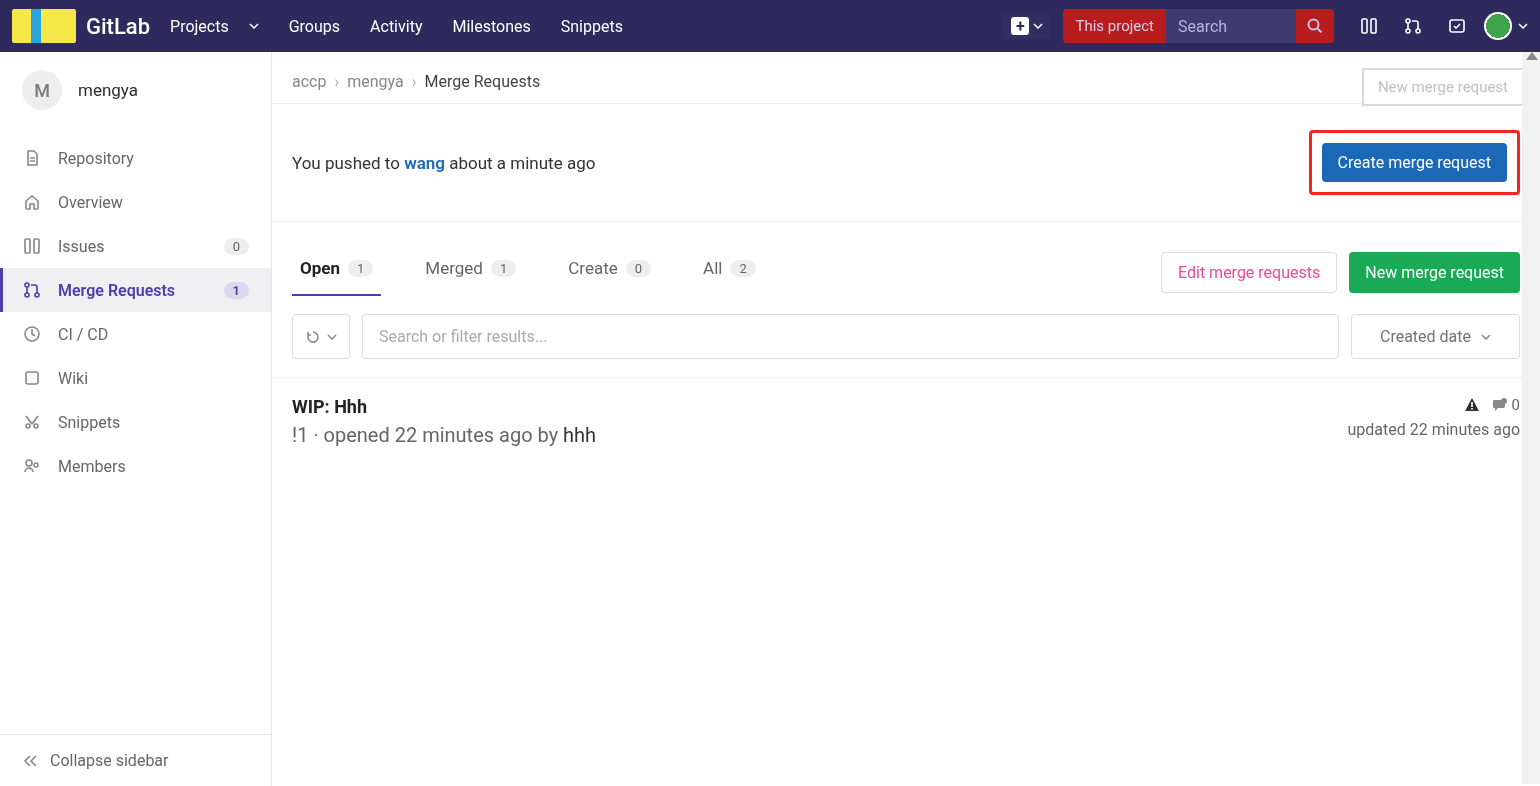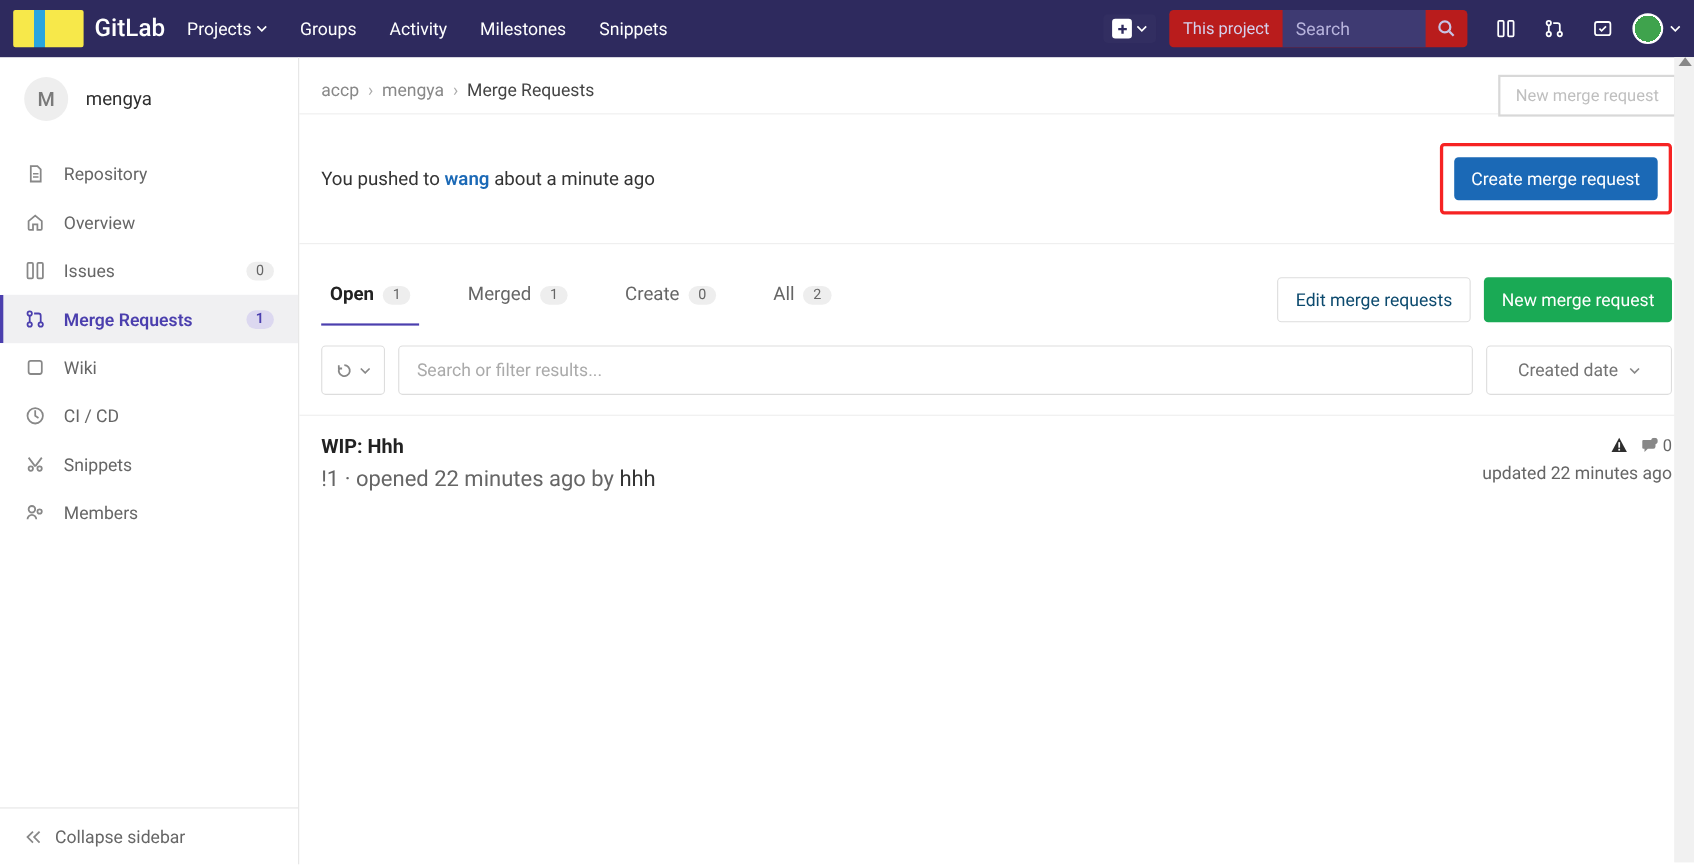--- a/index.html
+++ b/index.html
@@ -3,21 +3,21 @@
 <meta charset="utf-8">
 <style>
 * { margin: 0; padding: 0; box-sizing: border-box; font-family: -apple-system, BlinkMacSystemFont, "Segoe UI", Roboto, Arial, sans-serif; }
 body { background: #fff; color: #2e2e2e; height: 786px; width: 1540px; overflow: hidden; position: relative; }
 
 .topbar { background: #2e2a5e; height: 52px; display: flex; align-items: center; padding: 0 12px; color: #fff; }
 .logo-block { display: flex; align-items: center; gap: 10px; margin-right: 20px; }
 .logo-img { width: 64px; height: 34px; background: linear-gradient(90deg,#f7e84a 0%,#f7e84a 30%,#2aa5de 30%,#2aa5de 45%,#f7e84a 45%,#f7e84a 100%); border-radius: 2px; position: relative; }
 .brand { font-size: 22px; font-weight: 500; text-align: right; }
 .topnav { display: flex; gap: 30px; font-size: 16px; }
-.topnav-item { cursor: pointer; display: flex; align-items: center; gap: 4px; }
+.topnav-item { cursor: pointer; display: flex; align-items: center; gap: 20px; }
 .spacer { flex: 1; }
 .plus-btn { display: flex; align-items: center; gap: 4px; background: #322e61; padding: 4px 8px; border-radius: 4px; margin-right: 12px; cursor: pointer; }
 .plus-square { background: #fff; color: #2e2a5e; width: 18px; height: 18px; border-radius: 3px; display: flex; align-items: center; justify-content: center; font-weight: bold; font-size: 16px; }
 .search-wrap { display: flex; align-items: center; background: #b91c1c; border-radius: 4px; overflow: hidden; height: 34px; }
 .search-scope { padding: 0 12px; font-size: 15px; color: #d5d2ed; }
 .search-input { background: #3e3a72; border: none; outline: none; color: #fff; padding: 0 12px; height: 34px; width: 130px; font-size: 16px; }
 .search-input::placeholder { color: #b8b4dd; }
 .search-btn { padding: 0 10px; cursor: pointer; }
 .topicons { display: flex; gap: 26px; margin-left: 26px; align-items: center; }
 .topicon { cursor: pointer; }
@@ -48,21 +48,21 @@
 .pushbar .branch { color: #1b69b6; font-weight: 600; }
 .pushbar .hl { border: 3px solid #f62323; border-radius: 4px; padding: 10px; margin-left: auto; }
 .btn-primary { background: #1b69b6; color: #fff; border: none; padding: 10px 16px; font-size: 16px; border-radius: 4px; cursor: pointer; }
 .divider { height: 1px; background: #eee; margin: 0 0 8px; }
 
 .tabs-row { display: flex; align-items: center; padding: 18px 20px 0; }
 .tab { display: flex; align-items: center; gap: 8px; padding: 10px 8px 16px; margin-right: 36px; color: #666; font-size: 17px; cursor: pointer; border-bottom: 2px solid transparent; }
 .tab.active { color: #222; font-weight: 700; border-bottom-color: #4b3fae; }
 .tab-badge { background: #eee; color: #666; border-radius: 10px; padding: 1px 9px; font-size: 13px; font-weight: 400; }
 .tabs-actions { margin-left: auto; display: flex; gap: 12px; }
-.btn-outline { background: #fff; border: 1px solid #ddd; color: #0c4a6e; padding: 10px 16px; font-size: 16px; border-radius: 4px; cursor: pointer; }
+.btn-outline { background: #fff; border: 1px solid #ddd; color: #ec4899; padding: 10px 16px; font-size: 16px; border-radius: 4px; cursor: pointer; }
 .btn-success { background: #1aaa55; color: #fff; border: none; padding: 10px 16px; font-size: 16px; border-radius: 4px; cursor: pointer; }
 
 .filterbar { display: flex; padding: 18px 20px; gap: 12px; }
 .history-btn { border: 1px solid #ddd; border-radius: 4px; padding: 10px 12px; display: flex; align-items: center; gap: 6px; cursor: pointer; color: #666; }
 .filter-input { flex: 1; border: 1px solid #ddd; border-radius: 4px; padding: 12px 16px; font-size: 16px; outline: none; }
 .filter-input::placeholder { color: #aaa; }
 .sort-btn { border: 1px solid #ddd; border-radius: 4px; padding: 10px 28px; display: flex; align-items: center; gap: 10px; cursor: pointer; color: #737373; font-size: 16px; }
 
 .list { border-top: 1px solid #eee; }
 .mr-item { padding: 18px 20px; display: flex; }
@@ -187,33 +187,33 @@
               <circle cx="14" cy="14" r="2" stroke="currentColor" stroke-width="1.6" fill="none"></circle>
               <path d="M4 6v6M14 12V6a2 2 0 00-2-2h-4" stroke="currentColor" stroke-width="1.6" fill="none"></path>
             </svg>
           </span>
         <span>Merge Requests</span>
         <span class="sb-count">1</span>
       </div>
       <div class="sb-item">
         <span class="sb-ico">
             <svg width="18" height="18" viewBox="0 0 18 18">
-              <rect x="3" y="3" width="12" height="12" rx="2" stroke="currentColor" stroke-width="1.6" fill="none"></rect>
-            </svg>
-          </span>
-        <span>Wiki</span>
-      </div>
-      <div class="sb-item">
-        <span class="sb-ico">
-            <svg width="18" height="18" viewBox="0 0 18 18">
               <circle cx="9" cy="9" r="7" stroke="currentColor" stroke-width="1.6" fill="none"></circle>
               <path d="M9 4v5l3 2" stroke="currentColor" stroke-width="1.6" fill="none"></path>
             </svg>
           </span>
         <span>CI / CD</span>
+      </div>
+      <div class="sb-item">
+        <span class="sb-ico">
+            <svg width="18" height="18" viewBox="0 0 18 18">
+              <rect x="3" y="3" width="12" height="12" rx="2" stroke="currentColor" stroke-width="1.6" fill="none"></rect>
+            </svg>
+          </span>
+        <span>Wiki</span>
       </div>
       <div class="sb-item">
         <span class="sb-ico">
             <svg width="18" height="18" viewBox="0 0 18 18">
               <circle cx="5" cy="13" r="2" stroke="currentColor" stroke-width="1.6" fill="none"></circle>
               <circle cx="13" cy="13" r="2" stroke="currentColor" stroke-width="1.6" fill="none"></circle>
               <path d="M3 3l6 8M15 3l-6 8" stroke="currentColor" stroke-width="1.6"></path>
             </svg>
           </span>
         <span>Snippets</span>

